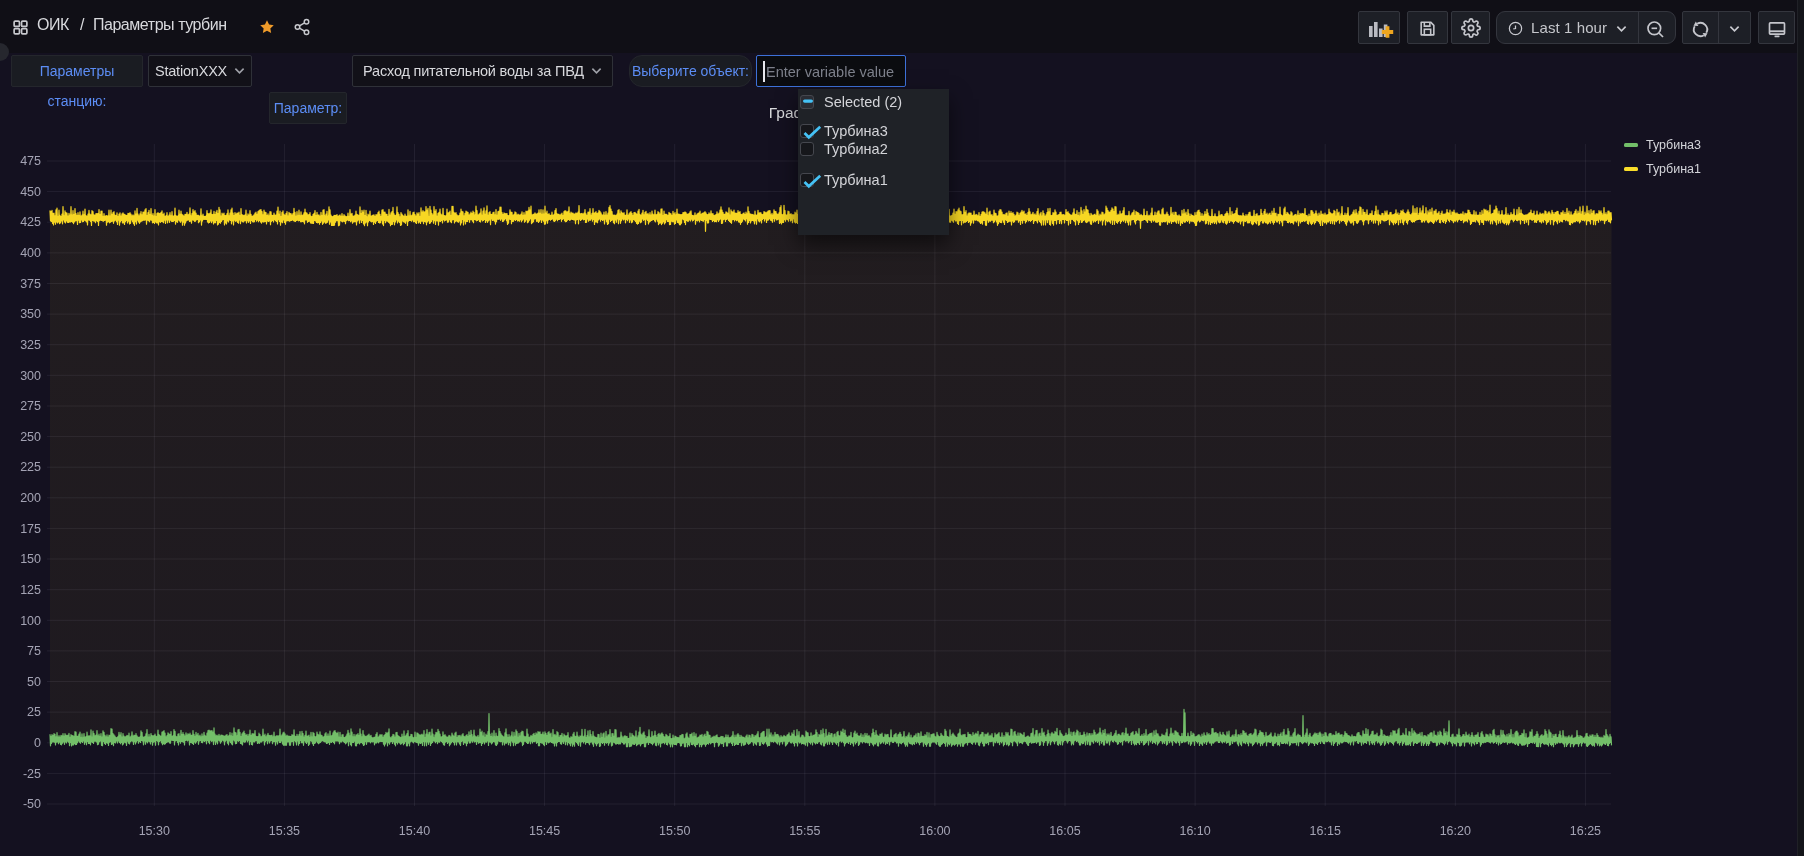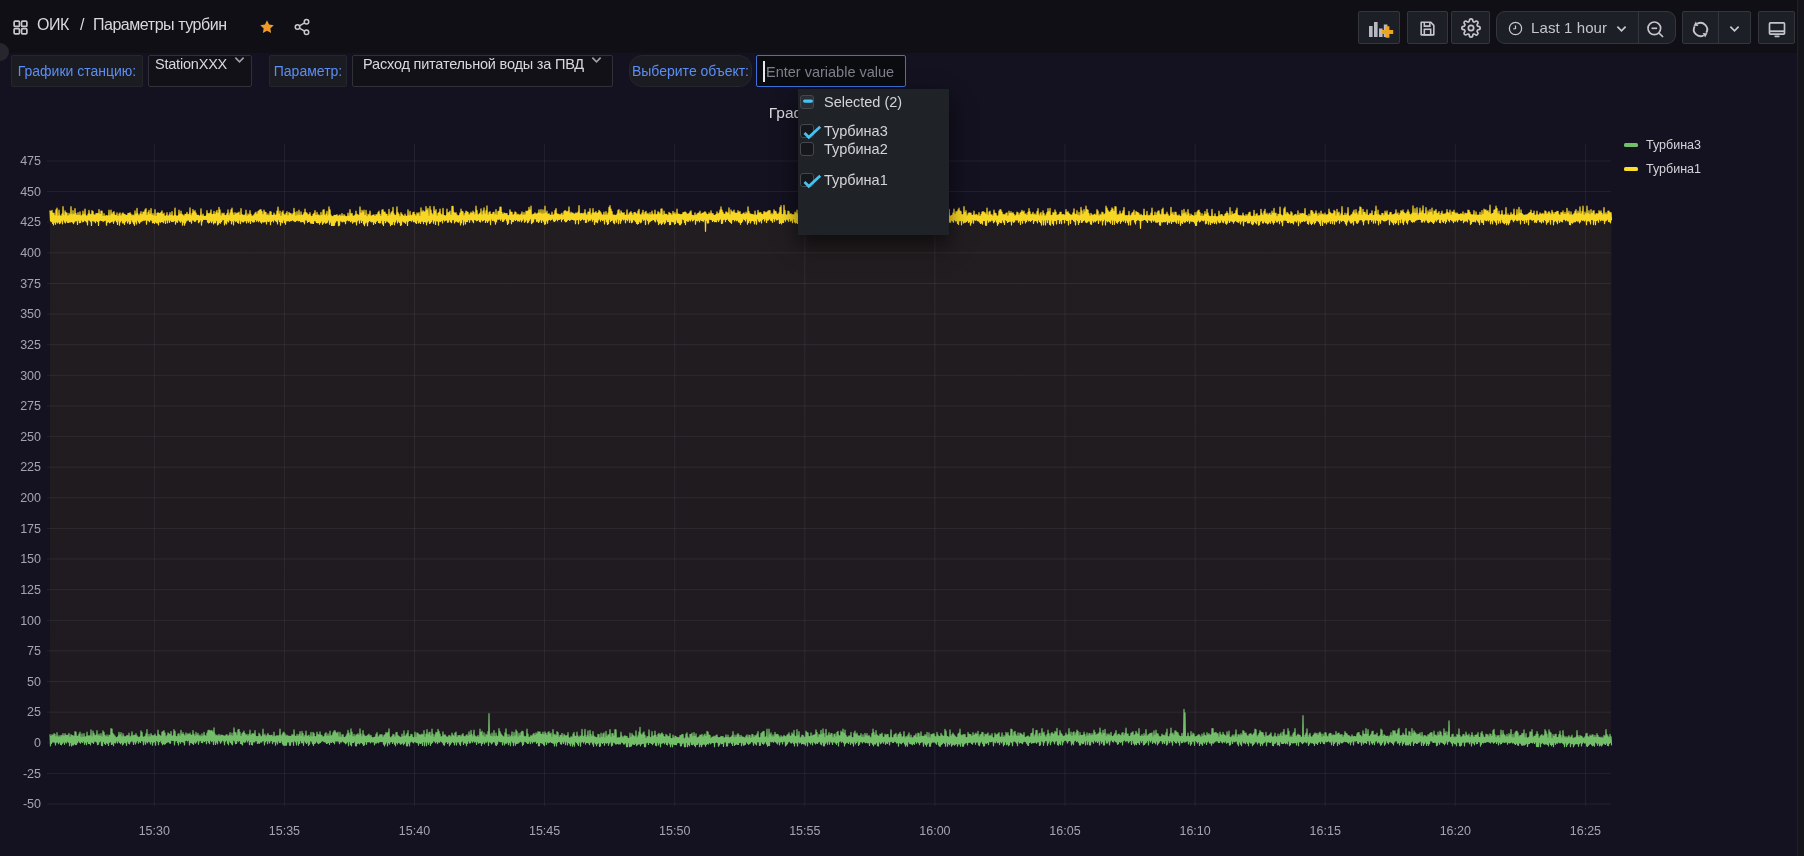--- a/index.html
+++ b/index.html
@@ -11,21 +11,21 @@
 #crumb .sep { color:#d8d9dd; padding:0 9px 0 11px; font-weight:400;}
 .navicon { position:absolute; color:#c7c8cd; }
 
 .tbtn { position:absolute; top:11px; height:33px; background:#1d1f26; border:1px solid #34363e; border-radius:2px; }
 .tbtn svg { position:absolute; }
 #timetext { position:absolute; left:34px; top:7px; font-size:15px; font-weight:500; color:#c5c6cb; letter-spacing:0.1px; }
 
 .vlabel { position:absolute; top:55px; height:32px; background:#1a1c22; border:1px solid #24262c; border-radius:2px;
   color:#5c8df5; font-size:14px; font-weight:500; line-height:30px; text-align:center; }
 .vvalue { position:absolute; top:55px; height:32px; background:#121118; border:1px solid #2f3138; border-radius:2px;
-  color:#d8d9dd; font-size:14.5px; letter-spacing:-0.2px; white-space:nowrap; display:flex; justify-content:center; padding:0 8px; }
+  color:#d8d9dd; font-size:14.5px; letter-spacing:-0.2px; white-space:nowrap; display:flex; align-items:center; justify-content:center; padding:0 8px; }
 #halfcirc { position:absolute; left:-9px; top:43px; width:18px; height:18px; border-radius:50%; background:#26272e; }
 
 #varinput { position:absolute; left:756px; top:55px; width:150px; height:32px; background:#0b0c10;
   border:1px solid #3d71d9; border-radius:2px; }
 #varinput .ph { position:absolute; left:9px; top:8px; font-size:14.5px; color:#7d808b; }
 #varinput .caret { position:absolute; left:6px; top:5px; width:1.5px; height:21px; background:#e8e8ee; }
 
 #menu { position:absolute; left:756px; top:89px; width:151px; height:146px; background:#1f2227;
   box-shadow:0 10px 20px rgba(0,0,0,.55);margin-left:42px; }
 .mrow { position:absolute; left:0; width:100%; height:25px; }
@@ -205,25 +205,25 @@
     <svg style="left:8px;top:8px" width="20" height="20" viewBox="0 0 24 24" fill="none" stroke="#c5c6cc" stroke-width="2">
       <rect x="3" y="3.5" width="18" height="13.5" rx="1"></rect>
       <line x1="3.5" y1="13.5" x2="20.5" y2="13.5" stroke-width="2.2"></line>
       <rect x="9" y="18.5" width="6" height="2.2" fill="#c5c6cc" stroke="none" rx="0.5"></rect>
     </svg>
   </div>
 </div>
 
 <div id="halfcirc"></div>
 
-<div class="vlabel" style="left:11px;width:132px;">Графики станцию:</div>
+<div class="vlabel" style="left:11px;width:132px;">Параметры станцию:</div>
 <div class="vvalue" style="left:148px;width:104px;">StationXXX<svg style="margin-left:7px;flex:none" width="11" height="8" viewBox="0 0 12 8" fill="none" stroke="#9fa1a8" stroke-width="1.8">
       <path d="M1.5 1.5L6 6l4.5-4.5"></path>
     </svg></div>
-<div class="vlabel" style="left:269px;width:78px;">Параметр:</div>
+<div class="vlabel" style="left:269px;width:78px;margin-top:37px;">Параметр:</div>
 <div class="vvalue" style="left:352px;width:261px;">Расход питательной воды за ПВД<svg style="margin-left:7px;flex:none" width="11" height="8" viewBox="0 0 12 8" fill="none" stroke="#9fa1a8" stroke-width="1.8">
       <path d="M1.5 1.5L6 6l4.5-4.5"></path>
     </svg></div>
 <div class="vlabel" style="left:629px;width:123px;border-radius:13px;">Выберите объект:</div>
 
 <div id="ptitle">Графики по параметрам</div>
 
 <div class="leg" style="top:138px;"><span class="mark" style="background:#73bf69"></span>Турбина3</div>
 <div class="leg" style="top:162px;"><span class="mark" style="background:#fade2a"></span>Турбина1</div>
 

